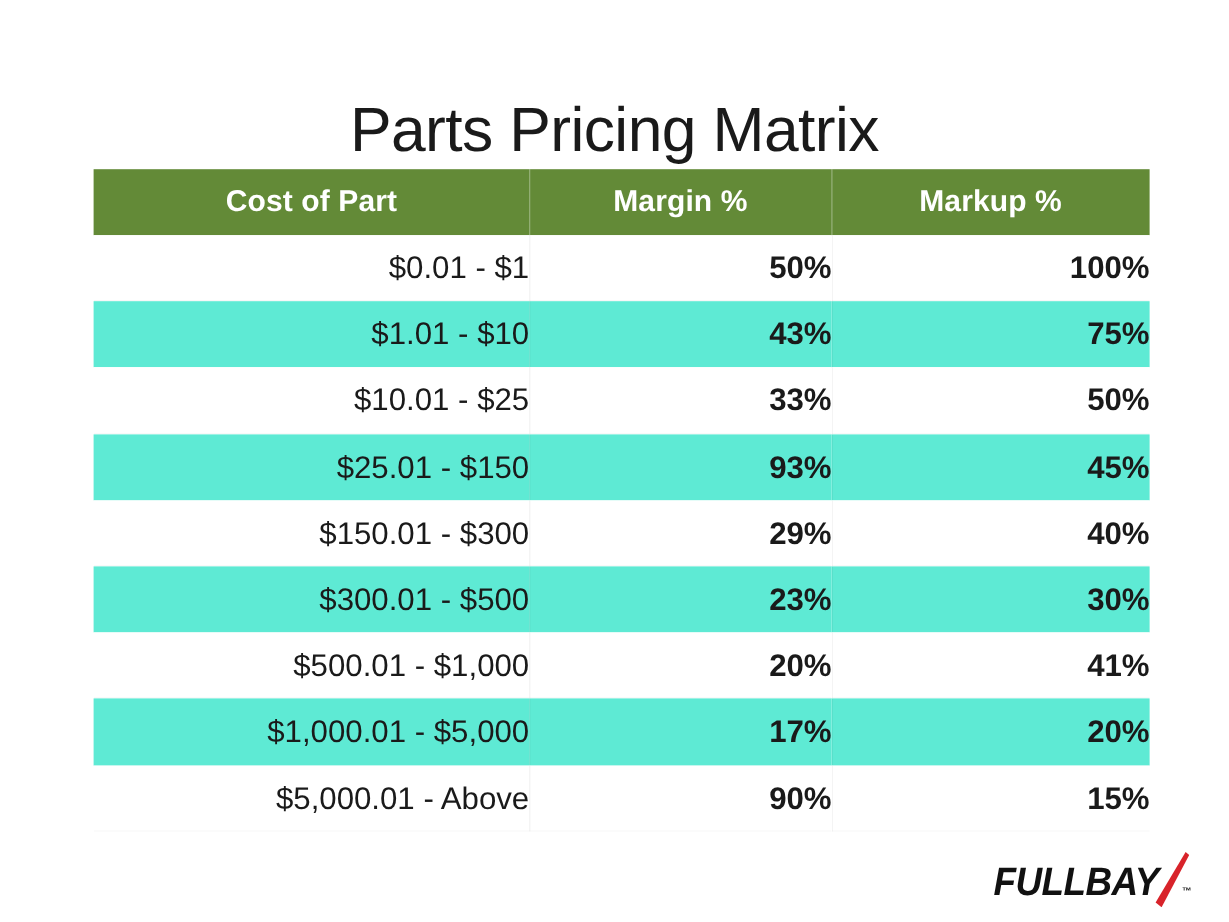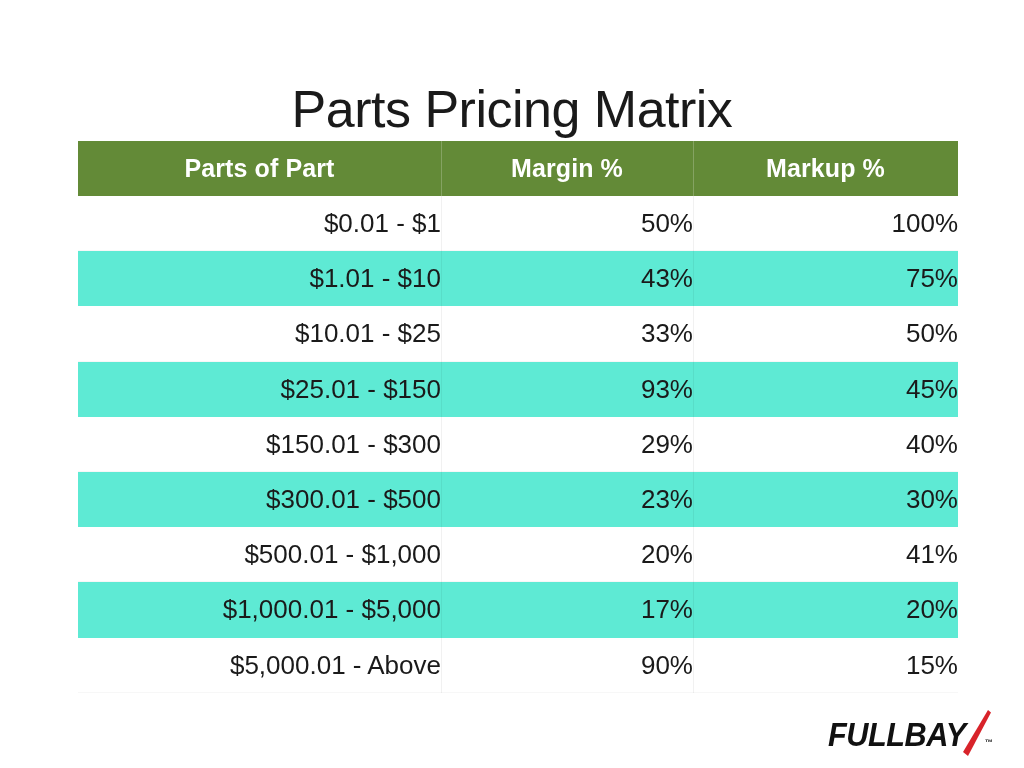--- a/index.html
+++ b/index.html
@@ -69,20 +69,21 @@
     text-align: right;
     vertical-align: middle;
     padding: 0;
     border: none;
   }
   #pricing-table tbody tr.row-odd  td { background: #ffffff; }
   #pricing-table tbody tr.row-even td { background: #5eead4; }
 
   #pricing-table tbody td.divider-left {
     box-shadow: inset 1px 0 0 0 rgba(0,0,0,0.055);
+    font-weight: bold;
   }
   #pricing-table tbody tr.row-odd td {
     box-shadow: inset 0 -1px 0 0 rgba(0,0,0,0.03);
   }
   #pricing-table tbody tr.row-odd td.divider-left {
     box-shadow: inset 1px 0 0 0 rgba(0,0,0,0.055),
                 inset 0 -1px 0 0 rgba(0,0,0,0.03);
   }
 
   
@@ -130,21 +131,21 @@
 <div id="slide-title">Parts Pricing Matrix</div>
 
 <table id="pricing-table">
   <colgroup>
     <col class="col-cost">
     <col class="col-margin">
     <col class="col-markup">
   </colgroup>
   <thead>
     <tr>
-      <th>Parts of Part</th>
+      <th>Cost of Part</th>
       <th class="divider-left">Margin %</th>
       <th class="divider-left">Markup %</th>
     </tr>
   </thead>
   <tbody>
     <tr class="row-odd">
       <td>$0.01 - $1</td>
       <td class="divider-left">50%</td>
       <td class="divider-left">100%</td>
     </tr>

